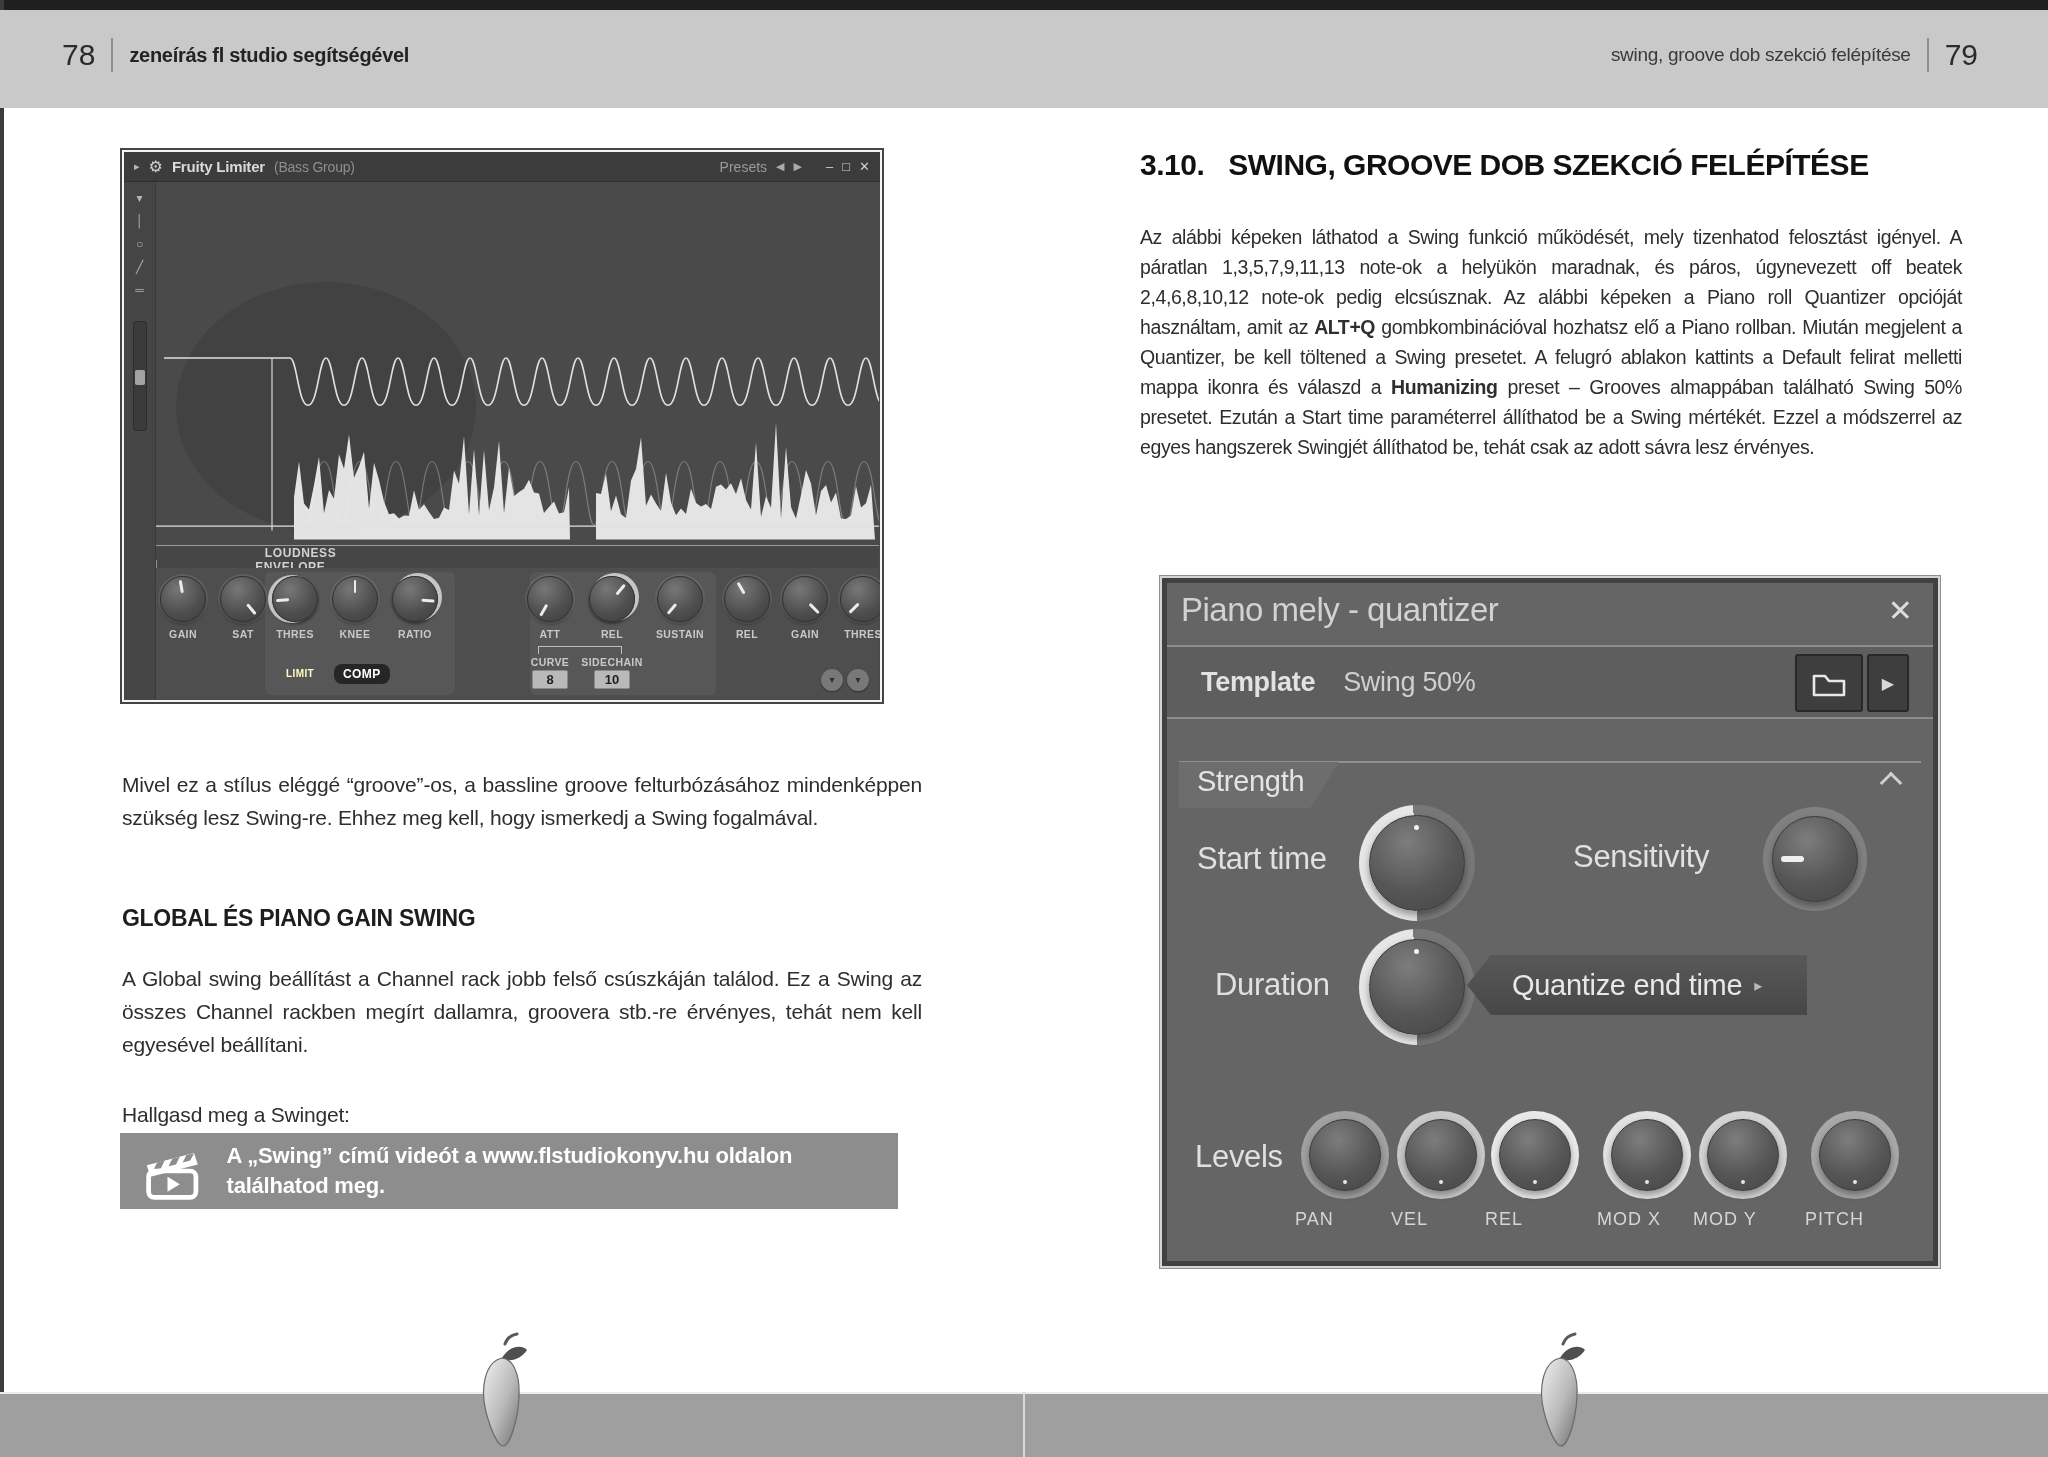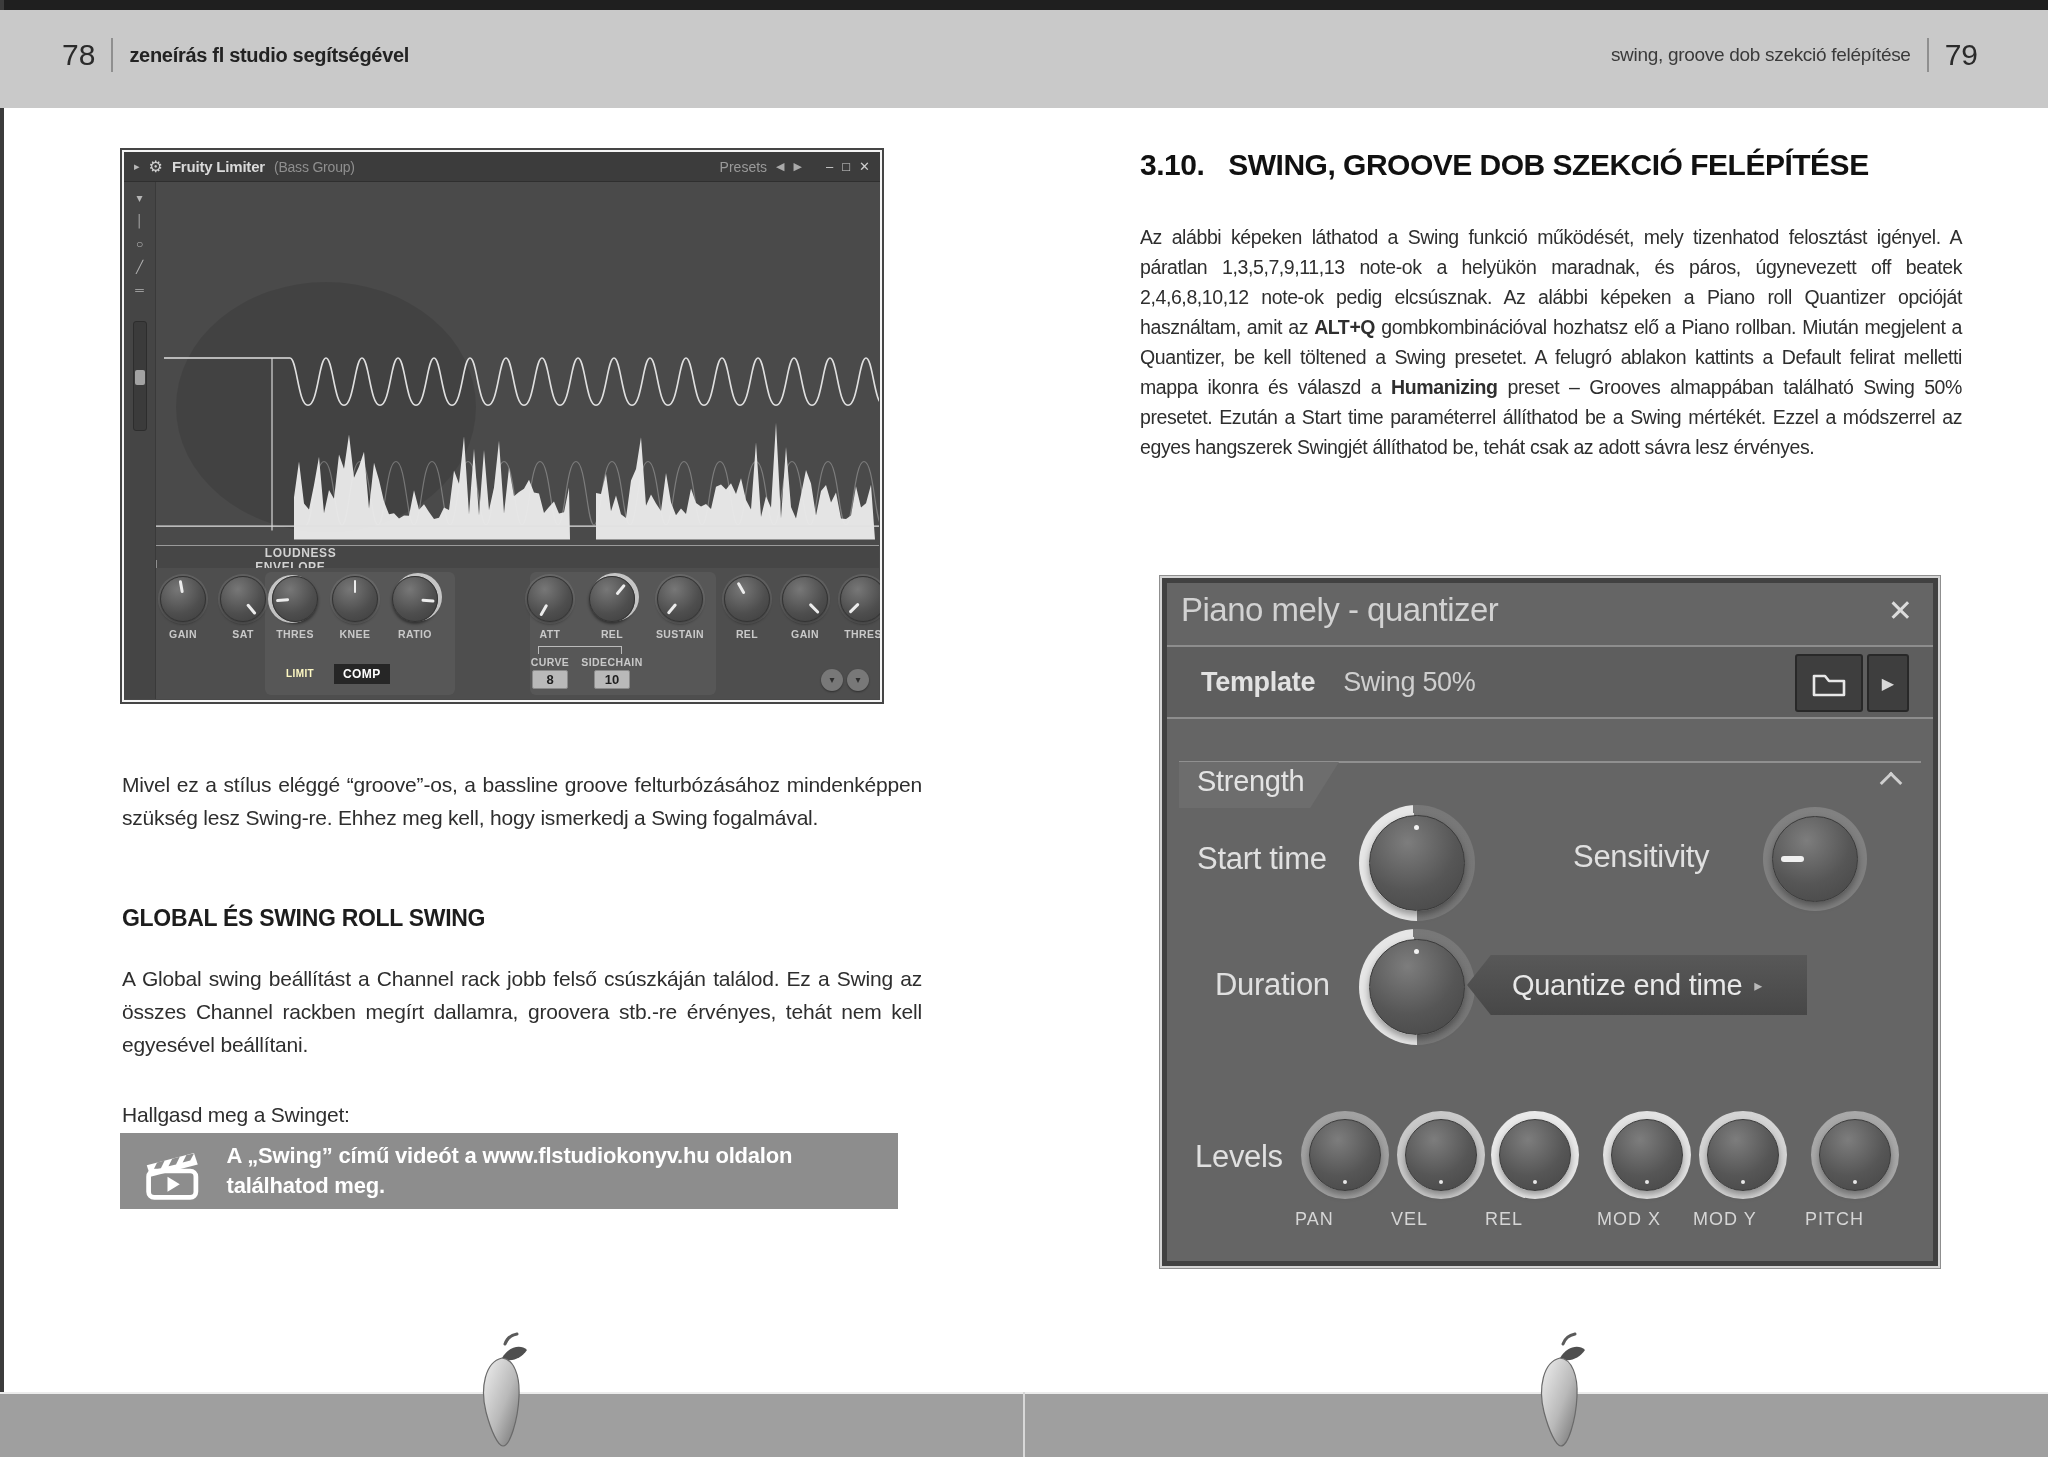--- a/index.html
+++ b/index.html
@@ -61,21 +61,21 @@
   .knob::after { content:''; position:absolute; left:50%; top:6%; width:2.6px; height:30%; margin-left:-1.3px;
                  background:#ececec; border-radius:2px; transform-origin:50% 146%; transform:rotate(var(--rot,0deg)); }
   .knob.arcL { box-shadow:-3px 0 0 1px rgba(235,235,235,0.75), 0 2px 3px rgba(0,0,0,0.45); }
   .knob.arcR { box-shadow:3px -2px 0 1px rgba(235,235,235,0.75), 0 2px 3px rgba(0,0,0,0.45); }
   .klabel { position:absolute; width:70px; text-align:center; color:#c9c9c9; font-size:10.5px; font-weight:bold; letter-spacing:0.4px; }
   .vbox { position:absolute; width:36px; height:19px; background:#b9b9b9; border:1px solid #8a8a8a; border-radius:2px;
           color:#1e1e1e; font-size:13px; font-weight:bold; text-align:center; line-height:17px; }
   .bracket { position:absolute; left:382px; top:78px; width:84px; height:8px; border-left:1.5px solid #bbb; border-right:1.5px solid #bbb; border-top:1.5px solid #bbb; }
   .comp-tab-off { position:absolute; color:#fef9c3; font-size:10px; font-weight:bold; letter-spacing:0.4px; }
   .comp-tab-on { position:absolute; background:#262626; color:#fff; font-size:12px; font-weight:bold; letter-spacing:0.4px;
-                 padding:3px 9px; border-radius:0; }
+                 padding:3px 9px; border-radius:8px; }
   .mini-btn { position:absolute; width:22px; height:22px; border-radius:50%; background:#787878; color:#2e2e2e;
               font-size:10px; text-align:center; line-height:22px; box-shadow:0 1px 2px rgba(0,0,0,0.4); }
 
   
   .qz { position:absolute; left:1162px; top:578px; width:776px; height:688px; background:#656565;
         border:5px solid #414141; box-shadow:0 0 0 2px #d4d4d4, 0 0 0 3px #8f8f8f; }
   .qz-title { position:absolute; left:14px; top:8px; font-size:33px; color:#d2d2d2; letter-spacing:-0.5px; }
   .qz-x { position:absolute; right:20px; top:10px; font-size:30px; color:#dcdcdc; }
   .qz-template { position:absolute; left:0; right:0; top:62px; height:74px; background:#5e5e5e;
                  border-top:2px solid #8d8d8d; border-bottom:2px solid #8d8d8d; display:flex; align-items:center; }
@@ -208,21 +208,21 @@
         <div class="klabel" style="left:672px;top:60px">THRES</div>
 
         <div class="mini-btn" style="right:36px;bottom:8px">▾</div>
         <div class="mini-btn" style="right:10px;bottom:8px">▾</div>
       </div>
     </div>
   </div>
 </div>
 
 <p class="para lp" style="top:768px">Mivel ez a stílus eléggé “groove”-os, a bassline groove felturbózásához mindenképpen szükség lesz Swing-re. Ehhez meg kell, hogy ismerkedj a Swing fogalmával.</p>
-<div class="subhead" style="top:905px">GLOBAL ÉS SWING ROLL SWING</div>
+<div class="subhead" style="top:905px">GLOBAL ÉS PIANO GAIN SWING</div>
 <p class="para lp" style="top:962px">A Global swing beállítást a Channel rack jobb felső csúszkáján találod. Ez a Swing az összes Channel rackben megírt dallamra, groovera stb.-re érvényes, tehát nem kell egyesével beállítani.</p>
 <p class="para lp" style="top:1098px">Hallgasd meg a Swinget:</p>
 
 <div class="callout">
   <svg width="68" height="68" viewBox="0 0 64 64">
     <path d="M5 26 L55 13 L59 25 L9 38 Z" fill="#ffffff"></path>
     <path d="M16 23 L24 21 L20 29 L12 31 Z" fill="#8d8d8d"></path>
     <path d="M32 19 L40 17 L36 25 L28 27 Z" fill="#8d8d8d"></path>
     <path d="M47 15 L55 13.5 L51 21 L43 23 Z" fill="#8d8d8d"></path>
     <rect x="7" y="32" width="50" height="28" rx="6" fill="none" stroke="#ffffff" stroke-width="5"></rect>

